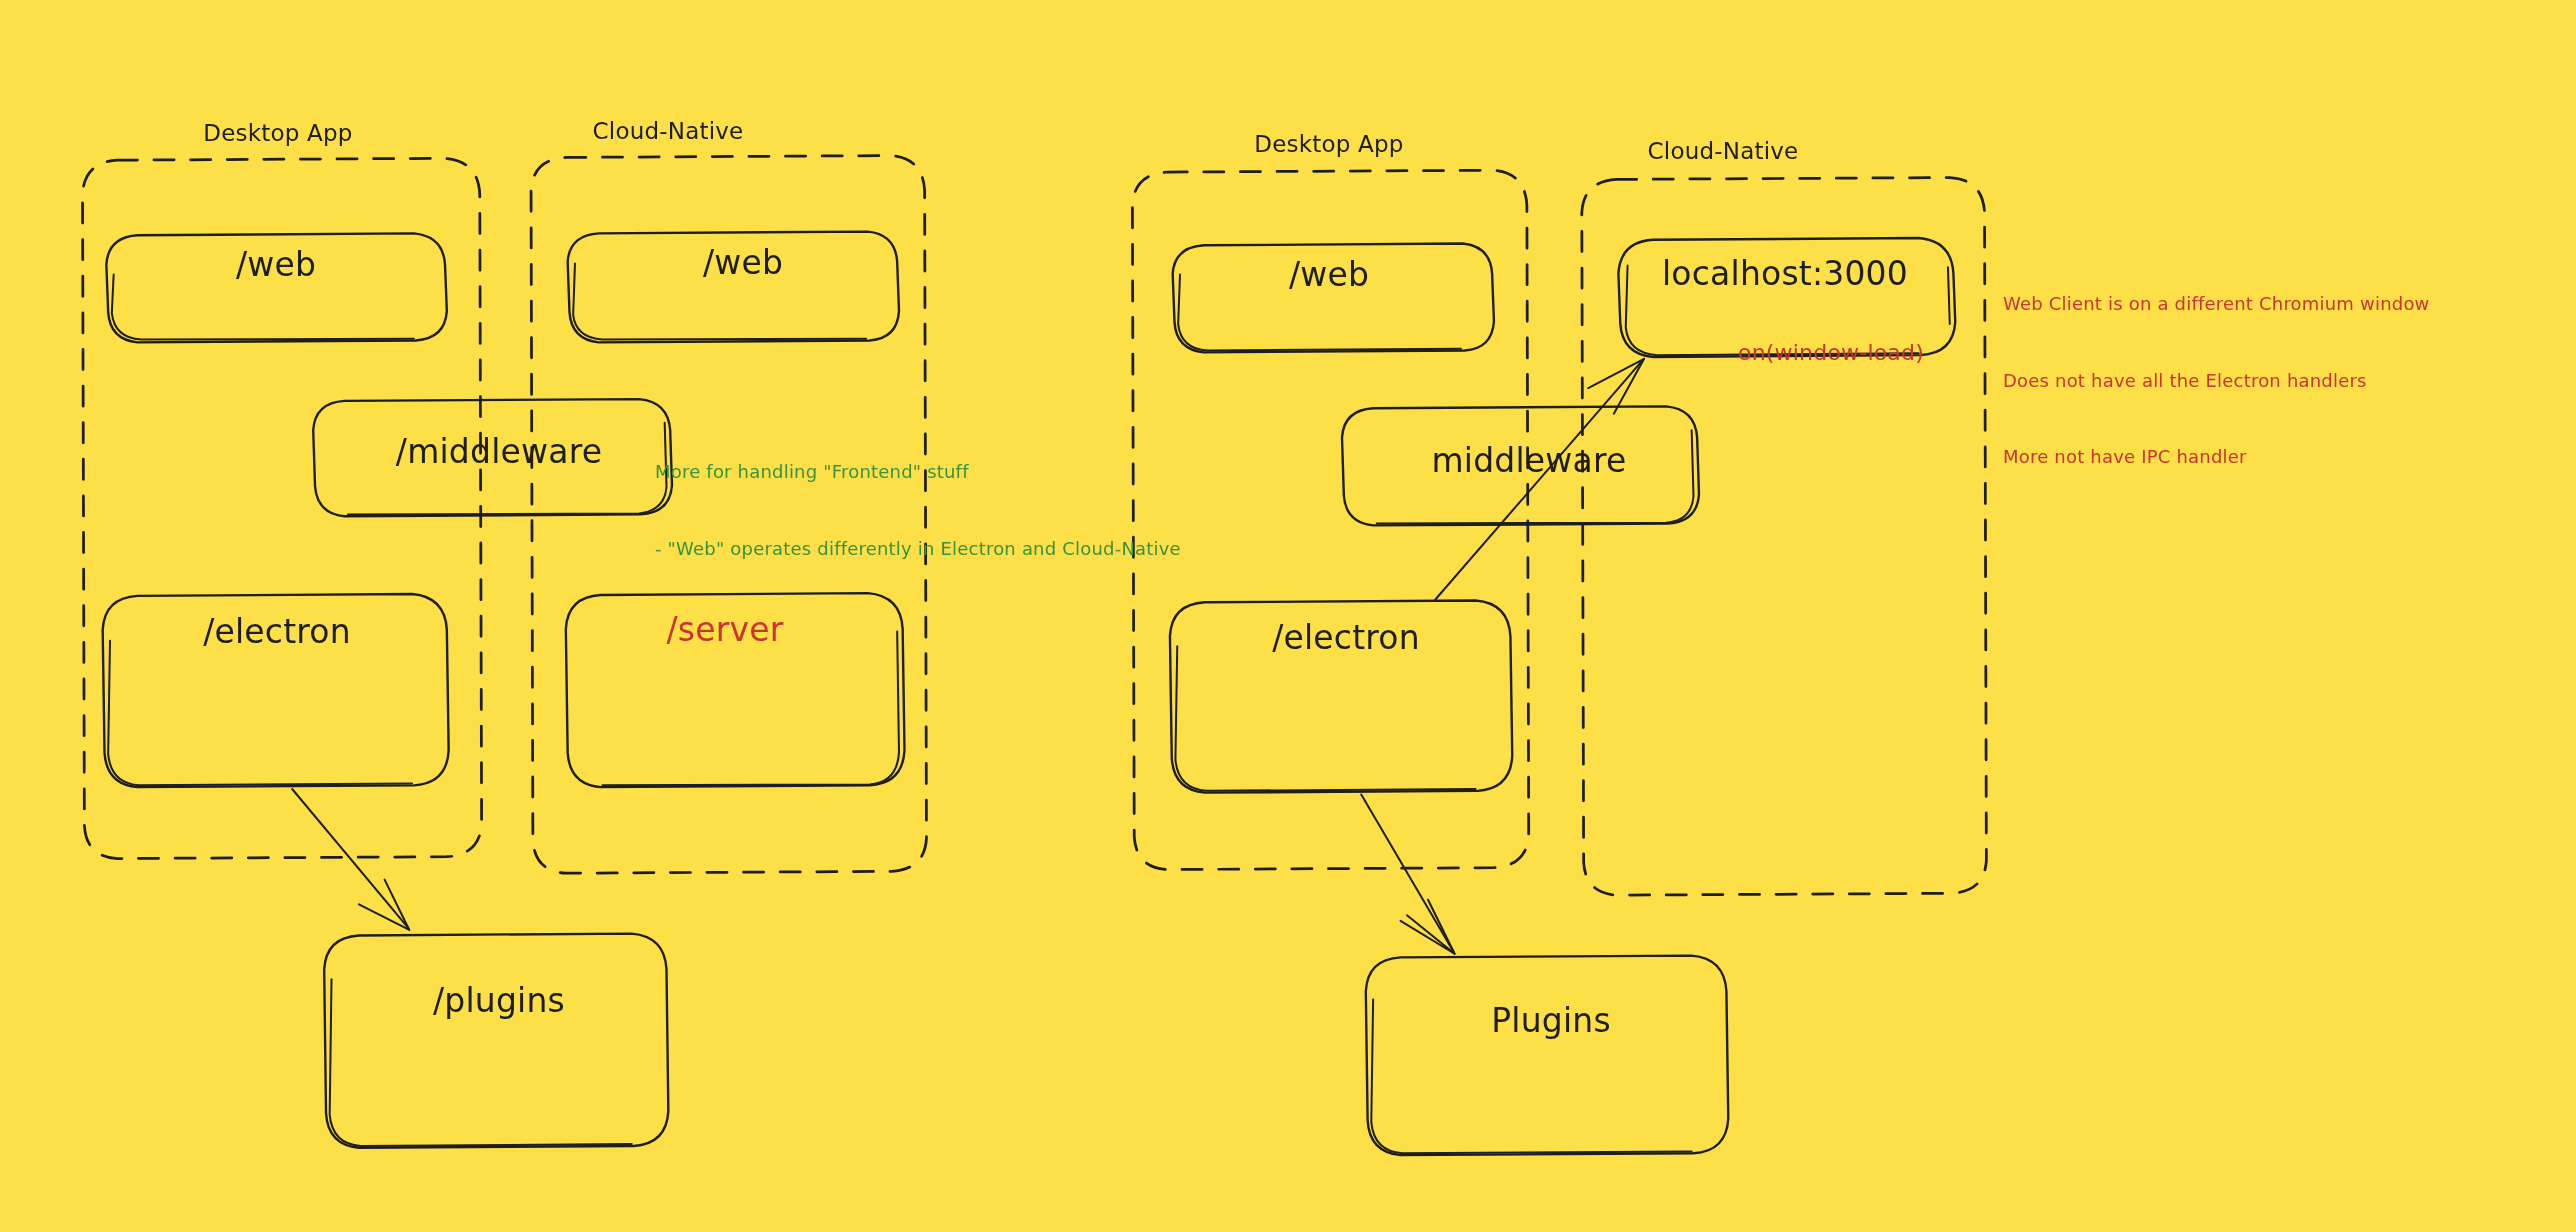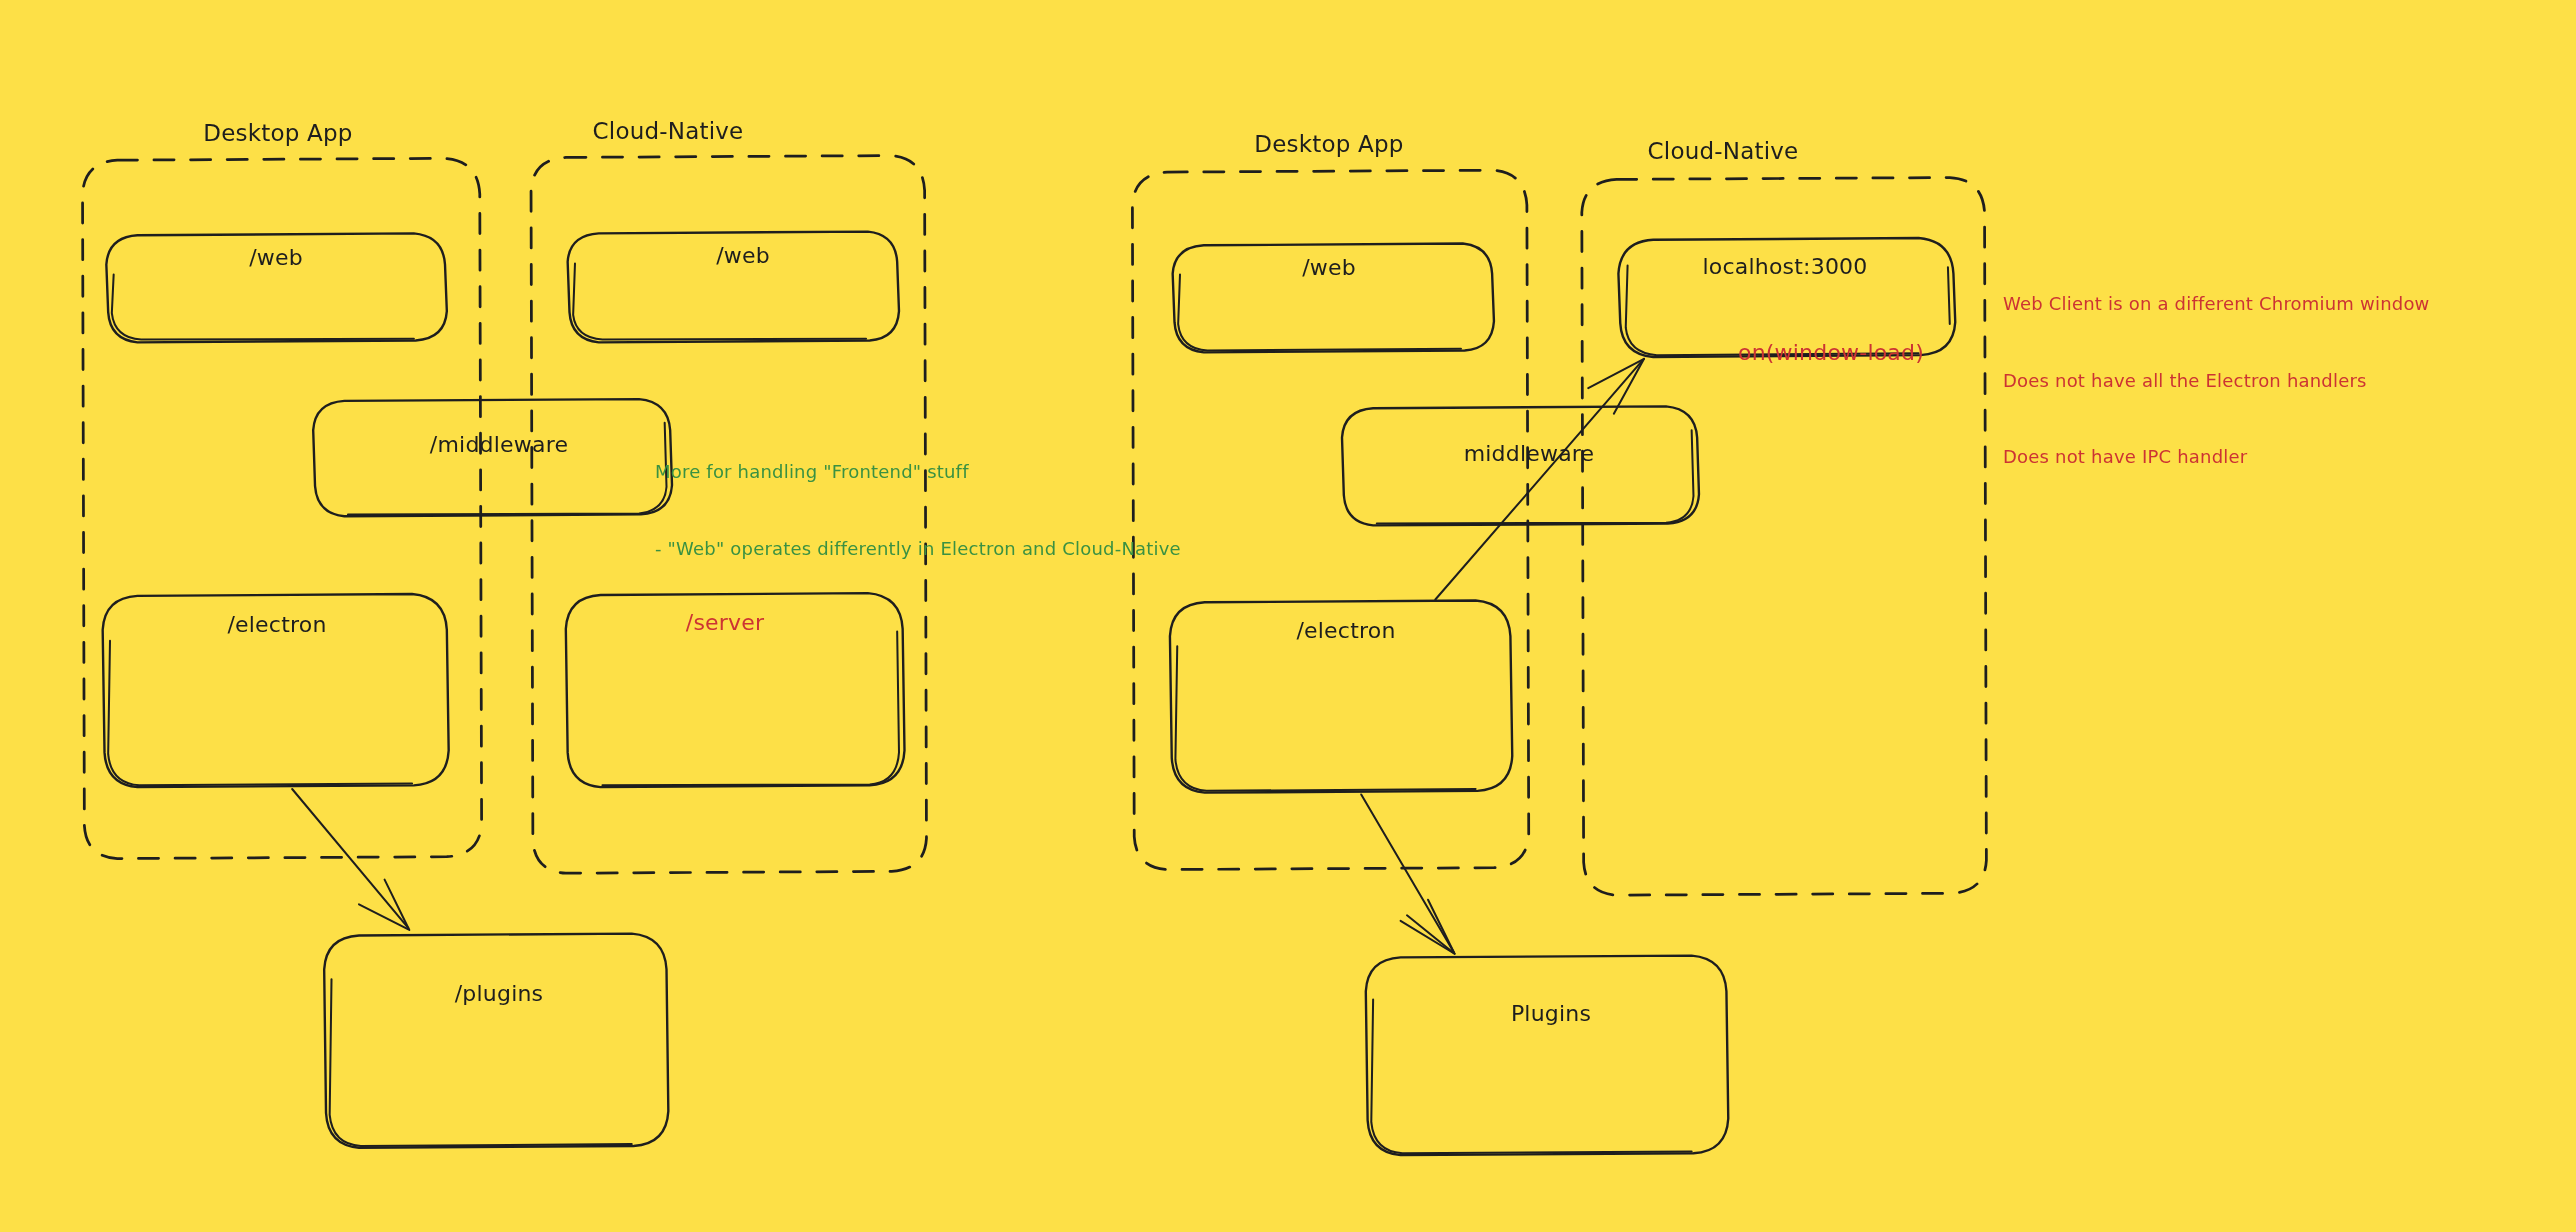--- a/index.html
+++ b/index.html
@@ -51,21 +51,21 @@
     white-space: pre;
     line-height: 1.28;
     letter-spacing: 0.2px;
   }
   .group-title {
     font-size: 23px;
     transform: translateX(-50%);
     text-align: center;
   }
   .node-label {
-    font-size: 22px;
+    font-size: 33px;
     transform: translateX(-50%);
     text-align: center;
   }
   .node-label.red {
     color: #cc3333;
     text-align: right;
   }
   .node-sub {
     font-size: 22px;
     color: #cc3333;
@@ -203,17 +203,17 @@
 
   <div class="lbl node-label" style="left:1529px; top:440px;">middleware</div>
 
   <div class="lbl node-label" style="left:1346px; top:617px;">/electron</div>
 
   <div class="lbl node-label" style="left:1551px; top:1000px;">Plugins</div>
 
   <div class="lbl annot red" style="left:2003px; top:240px;">
     <div>Web Client is on a different Chromium window</div>
     <div>Does not have all the Electron handlers</div>
-    <div>Does not have IPC handler</div>
+    <div>More not have IPC handler</div>
   </div>
 
 </div>
 
 
 </body></html>

